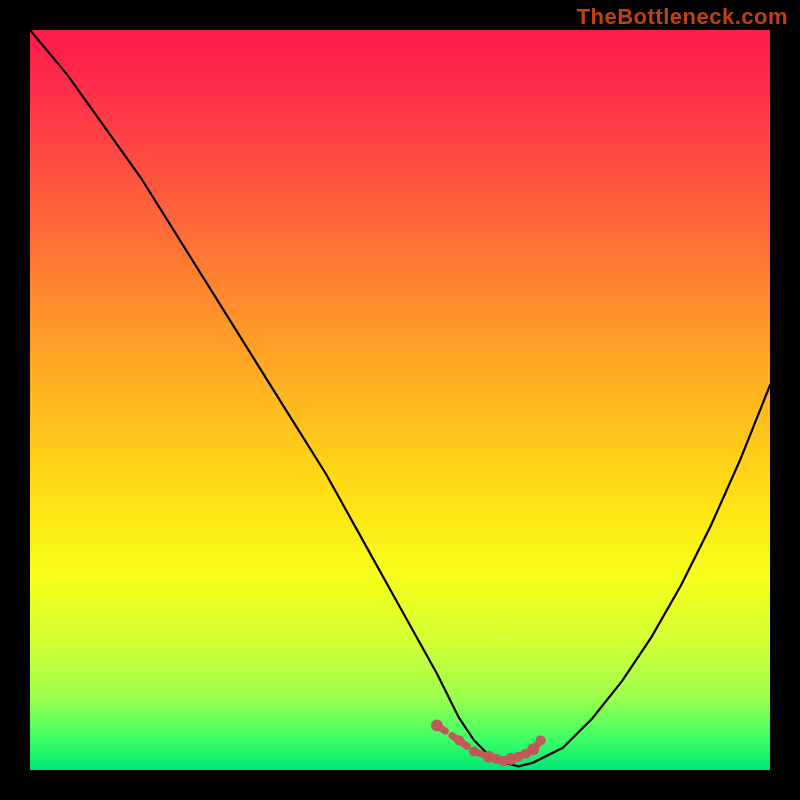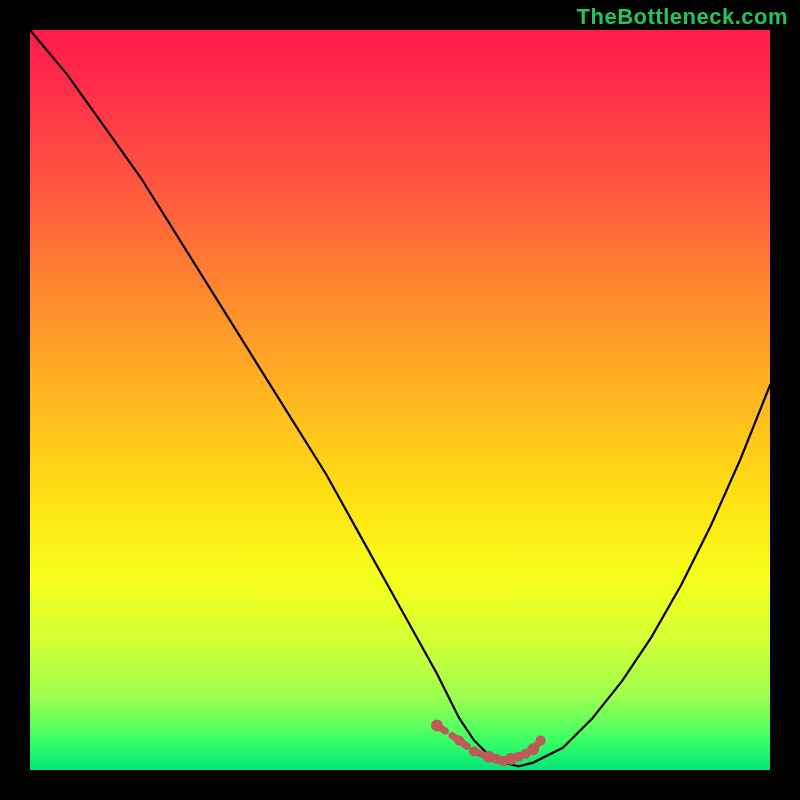--- a/index.html
+++ b/index.html
@@ -13,21 +13,21 @@
   .frame {
     position: relative;
     width: 800px;
     height: 800px;
     background: #000;
   }
   .watermark {
     position: absolute;
     top: 4px;
     right: 12px;
-    color: #22c55e;
+    color: #c2410c;
     font-size: 22px;
     font-weight: bold;
     letter-spacing: 0.5px;
     z-index: 5;
   }
   .plot-area {
     position: absolute;
     left: 30px;
     top: 30px;
     width: 740px;

